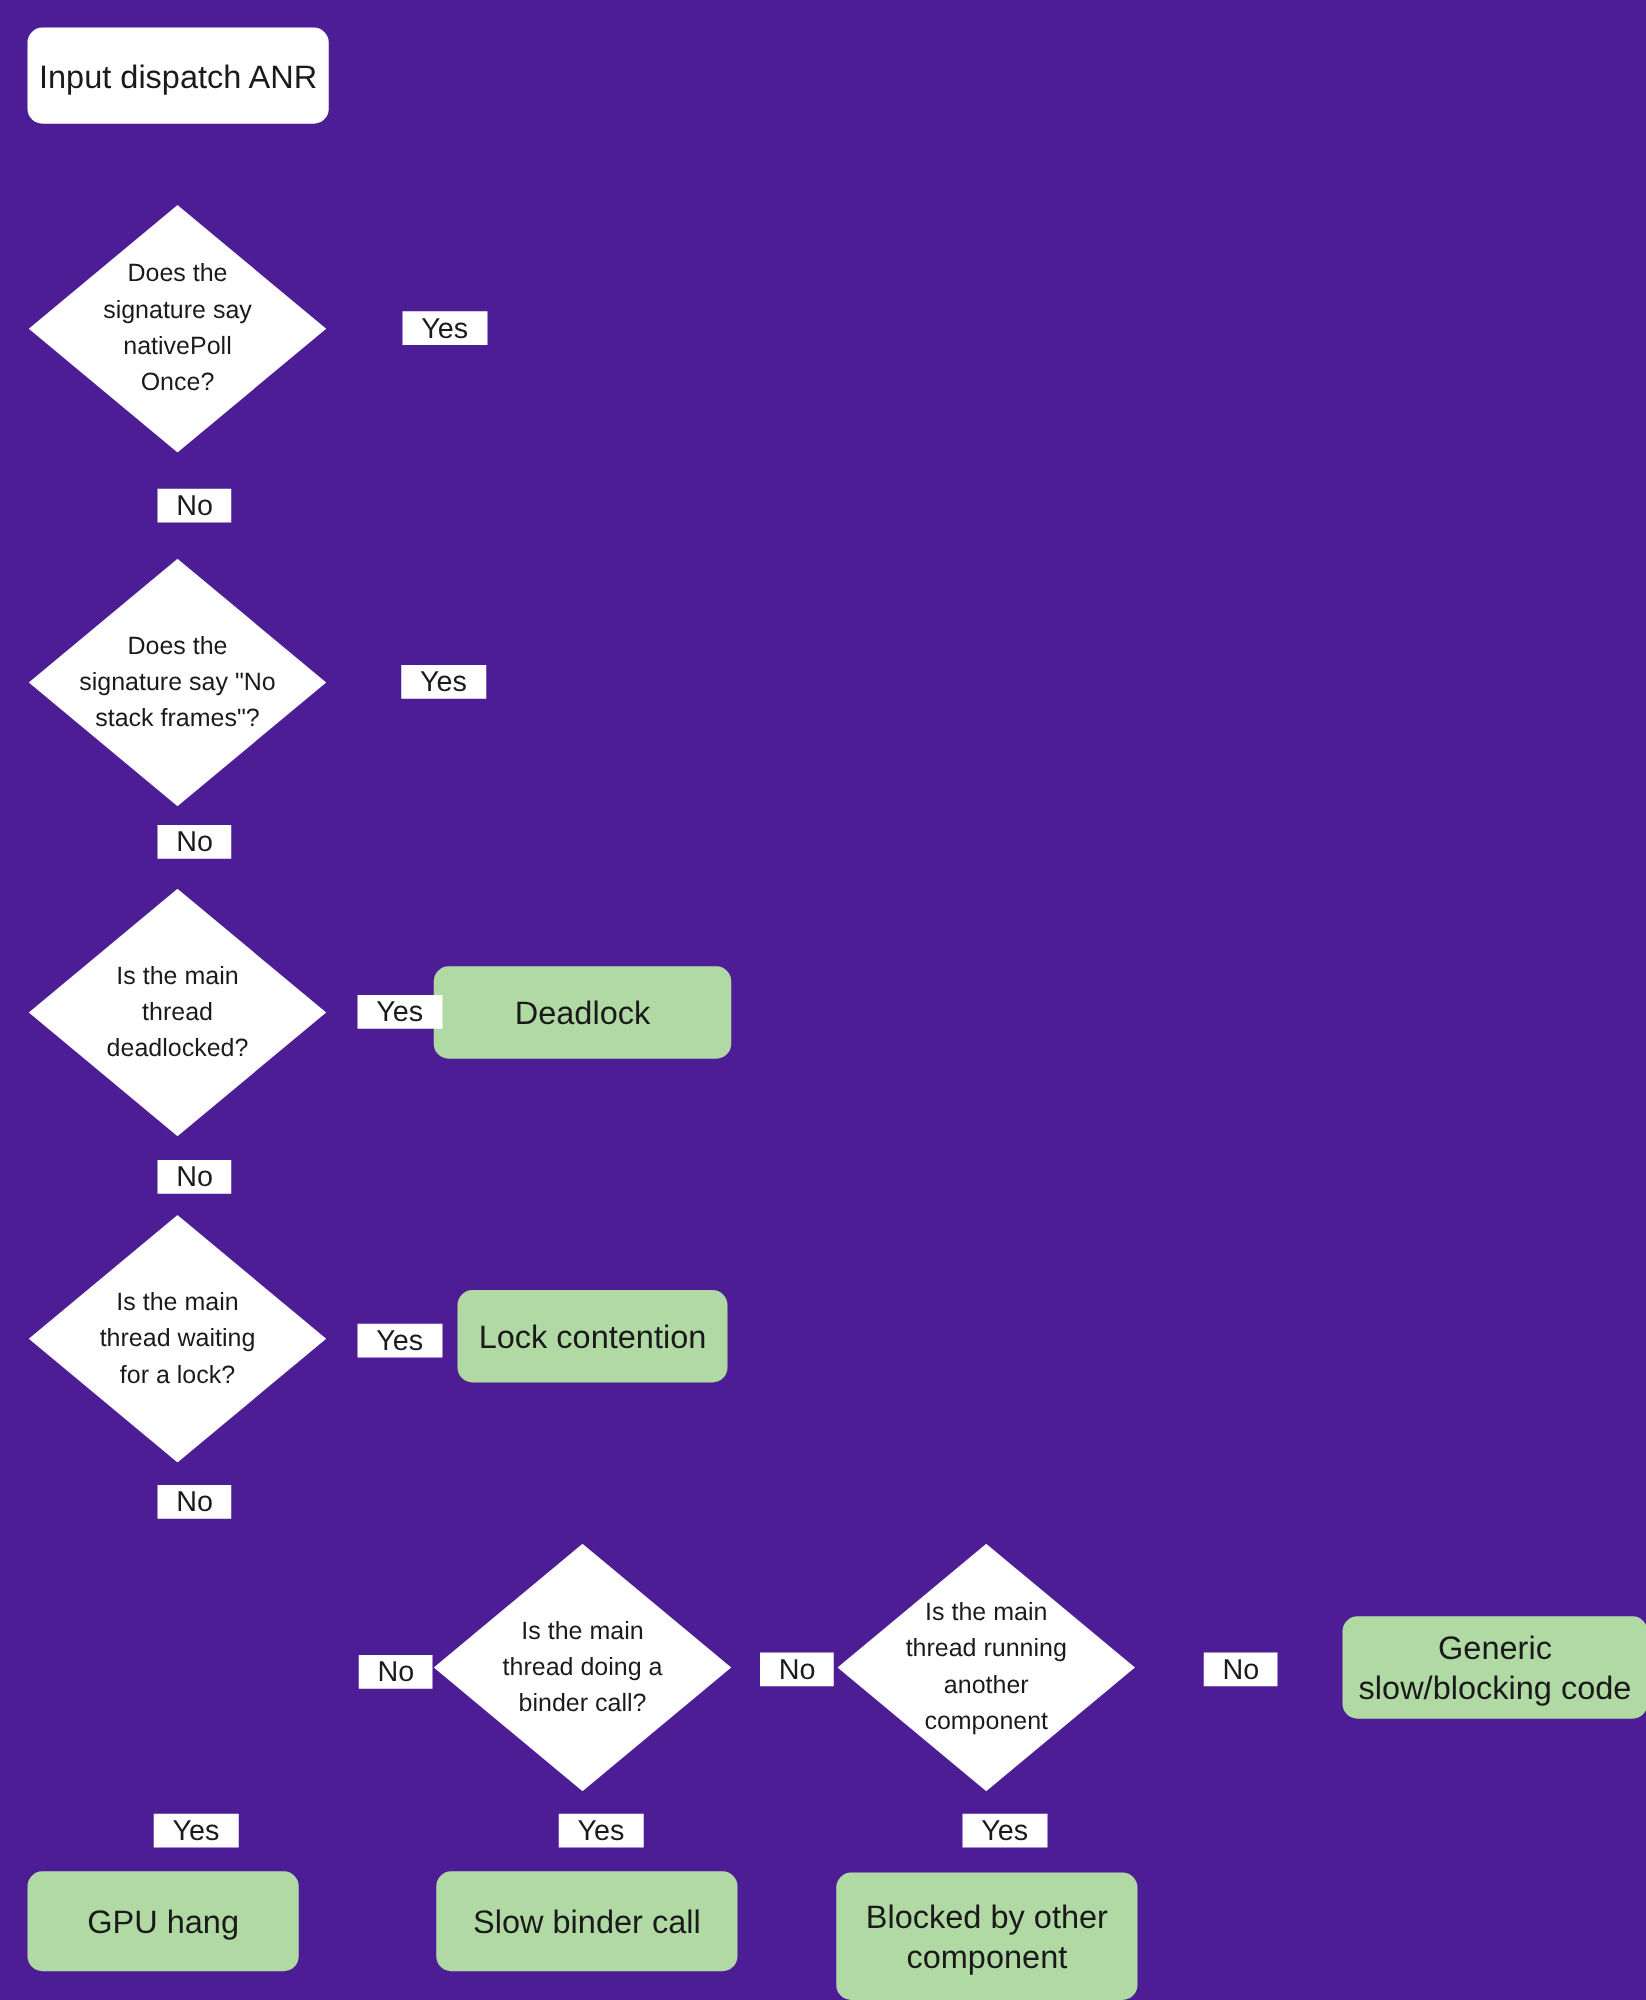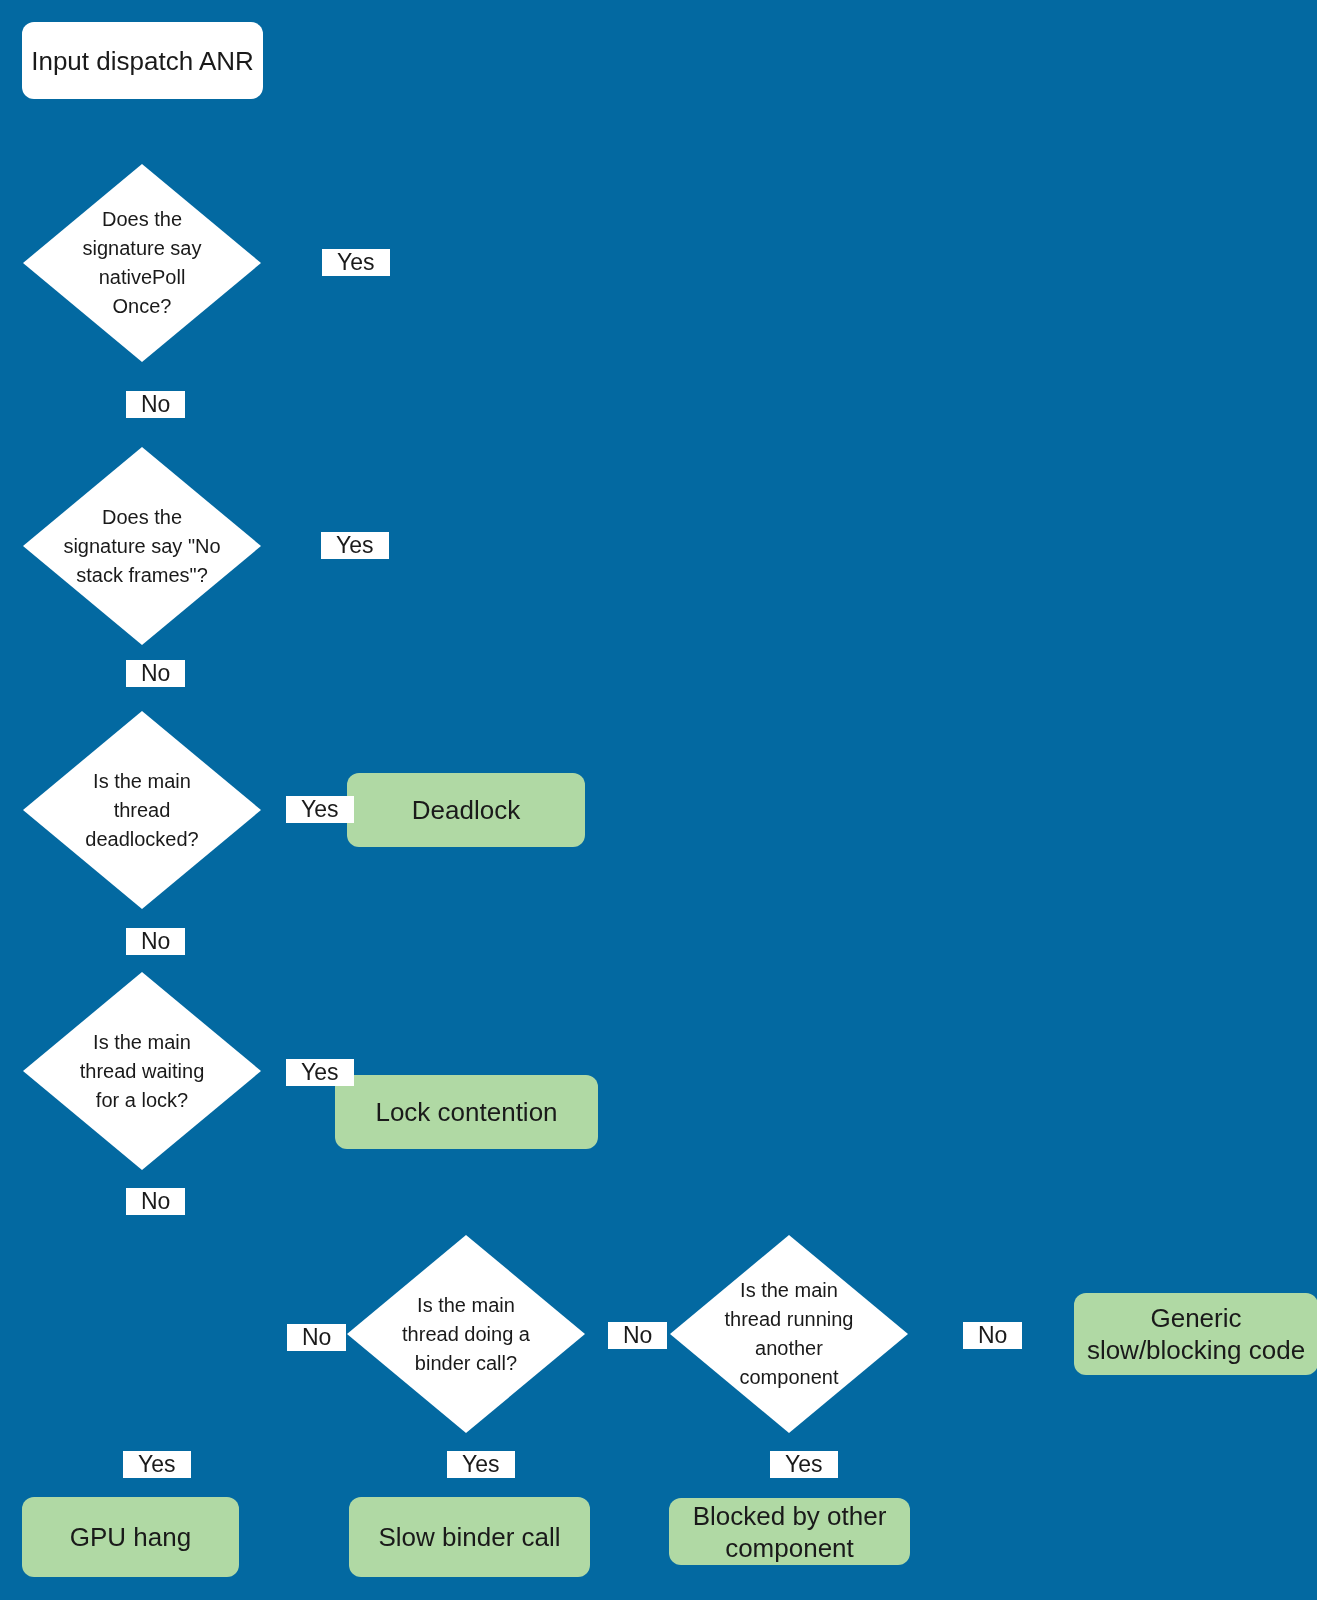--- a/index.html
+++ b/index.html
@@ -1,19 +1,19 @@
 <!DOCTYPE html>
 <html><head>
 <meta charset="utf-8">
 <style>
   html,body{margin:0;padding:0;background:#000;}
   #canvas{
     position:relative;
     width:1317px;height:1600px;
-    background:#0369a1;
+    background:#4c1d95;
     font-family:"Liberation Sans", sans-serif;
     color:#1a1a1a;
     overflow:hidden;
   }
   .node{
     position:absolute;
     display:flex;align-items:center;justify-content:center;
     text-align:center;
   }
   .rbox{
@@ -89,38 +89,38 @@
 thread running
 another
 component</div>
   </div>
 
 
   <div class="node rbox good" style="left:347px;top:773px;width:238px;height:74px;">
     <div class="btext">Deadlock</div>
   </div>
 
-  <div class="node rbox good" style="left:335px;top:1032px;width:263px;height:74px;margin-top:43px;">
+  <div class="node rbox good" style="left:366px;top:1032px;width:216px;height:74px;">
     <div class="btext">Lock contention</div>
   </div>
 
   <div class="node rbox good" style="left:1074px;top:1293px;width:244px;height:82px;">
     <div class="btext">Generic
 slow/blocking code</div>
   </div>
 
   <div class="node rbox good" style="left:22px;top:1497px;width:217px;height:80px;">
     <div class="btext">GPU hang</div>
   </div>
 
   <div class="node rbox good" style="left:349px;top:1497px;width:241px;height:80px;">
     <div class="btext">Slow binder call</div>
   </div>
 
-  <div class="node rbox good" style="left:669px;top:1498px;width:241px;height:67px;">
+  <div class="node rbox good" style="left:669px;top:1498px;width:241px;height:102px;">
     <div class="btext">Blocked by other
 component</div>
   </div>
 
   <div class="chip" style="left:322px;top:249px;">Yes</div>
   <div class="chip" style="left:126px;top:391px;">No</div>
 
   <div class="chip" style="left:321px;top:532px;">Yes</div>
   <div class="chip" style="left:126px;top:660px;">No</div>
 

